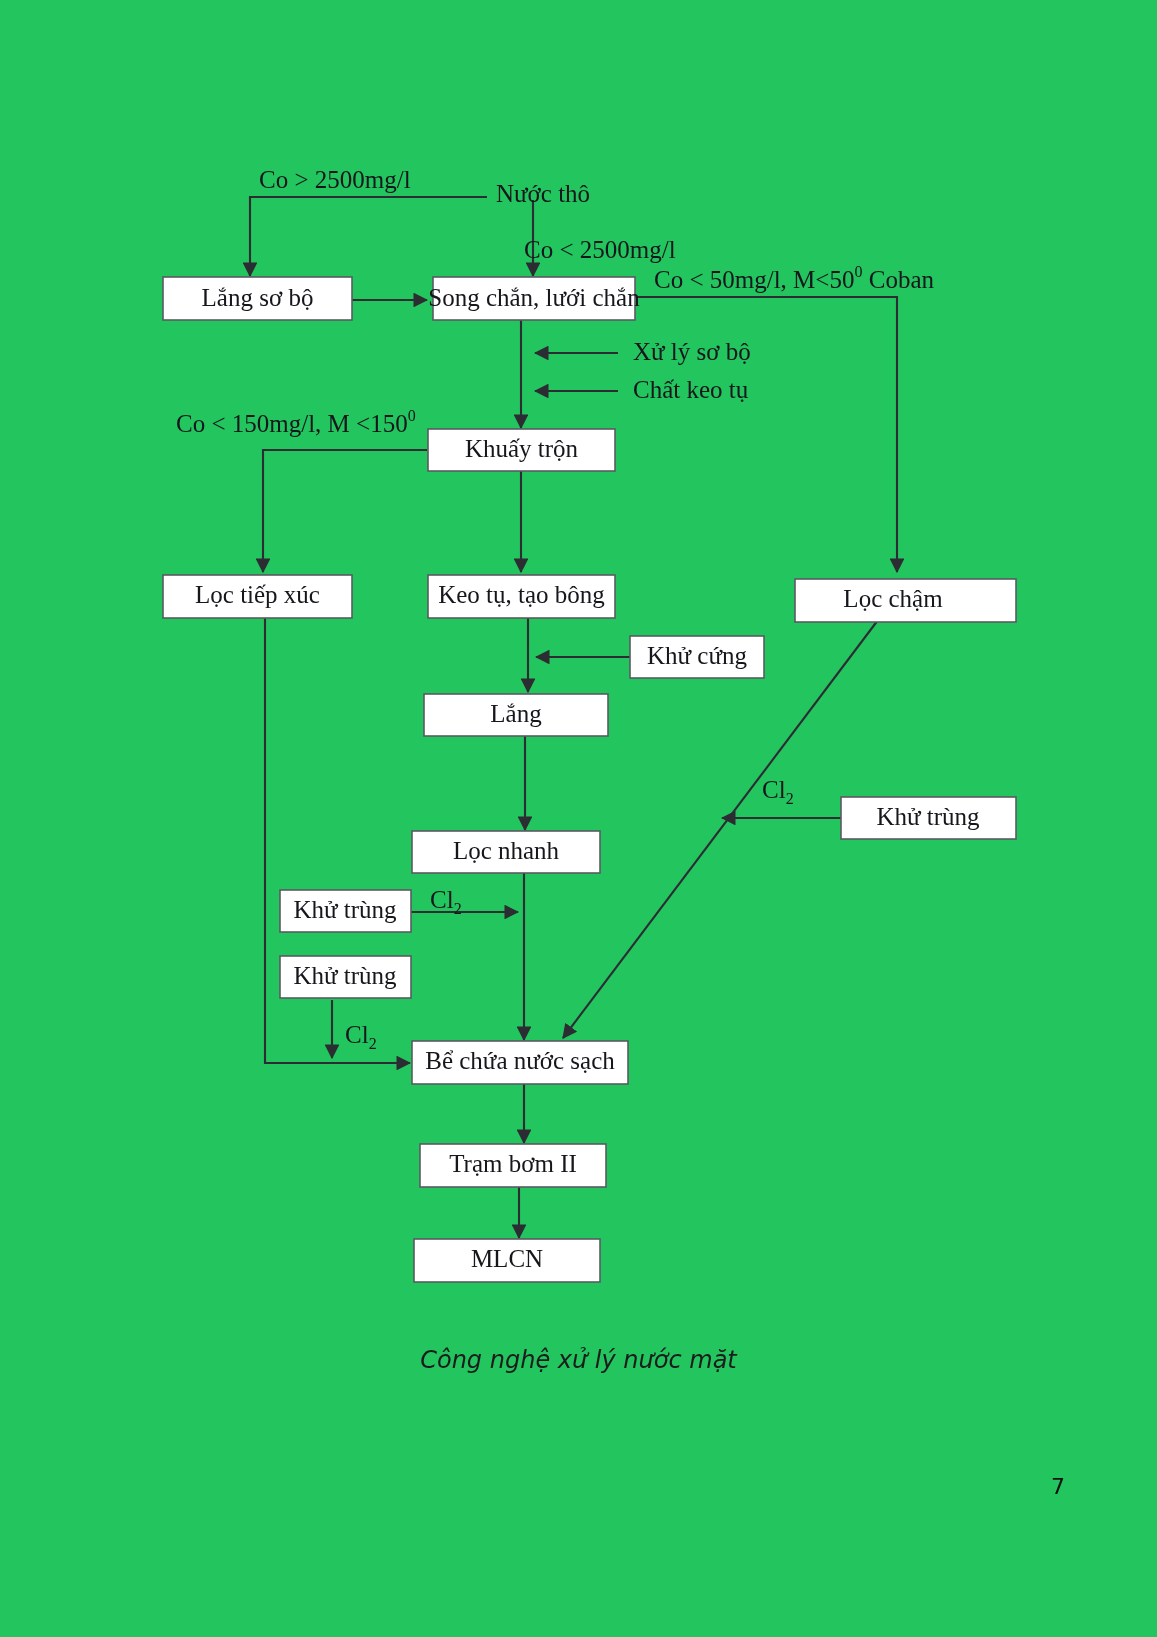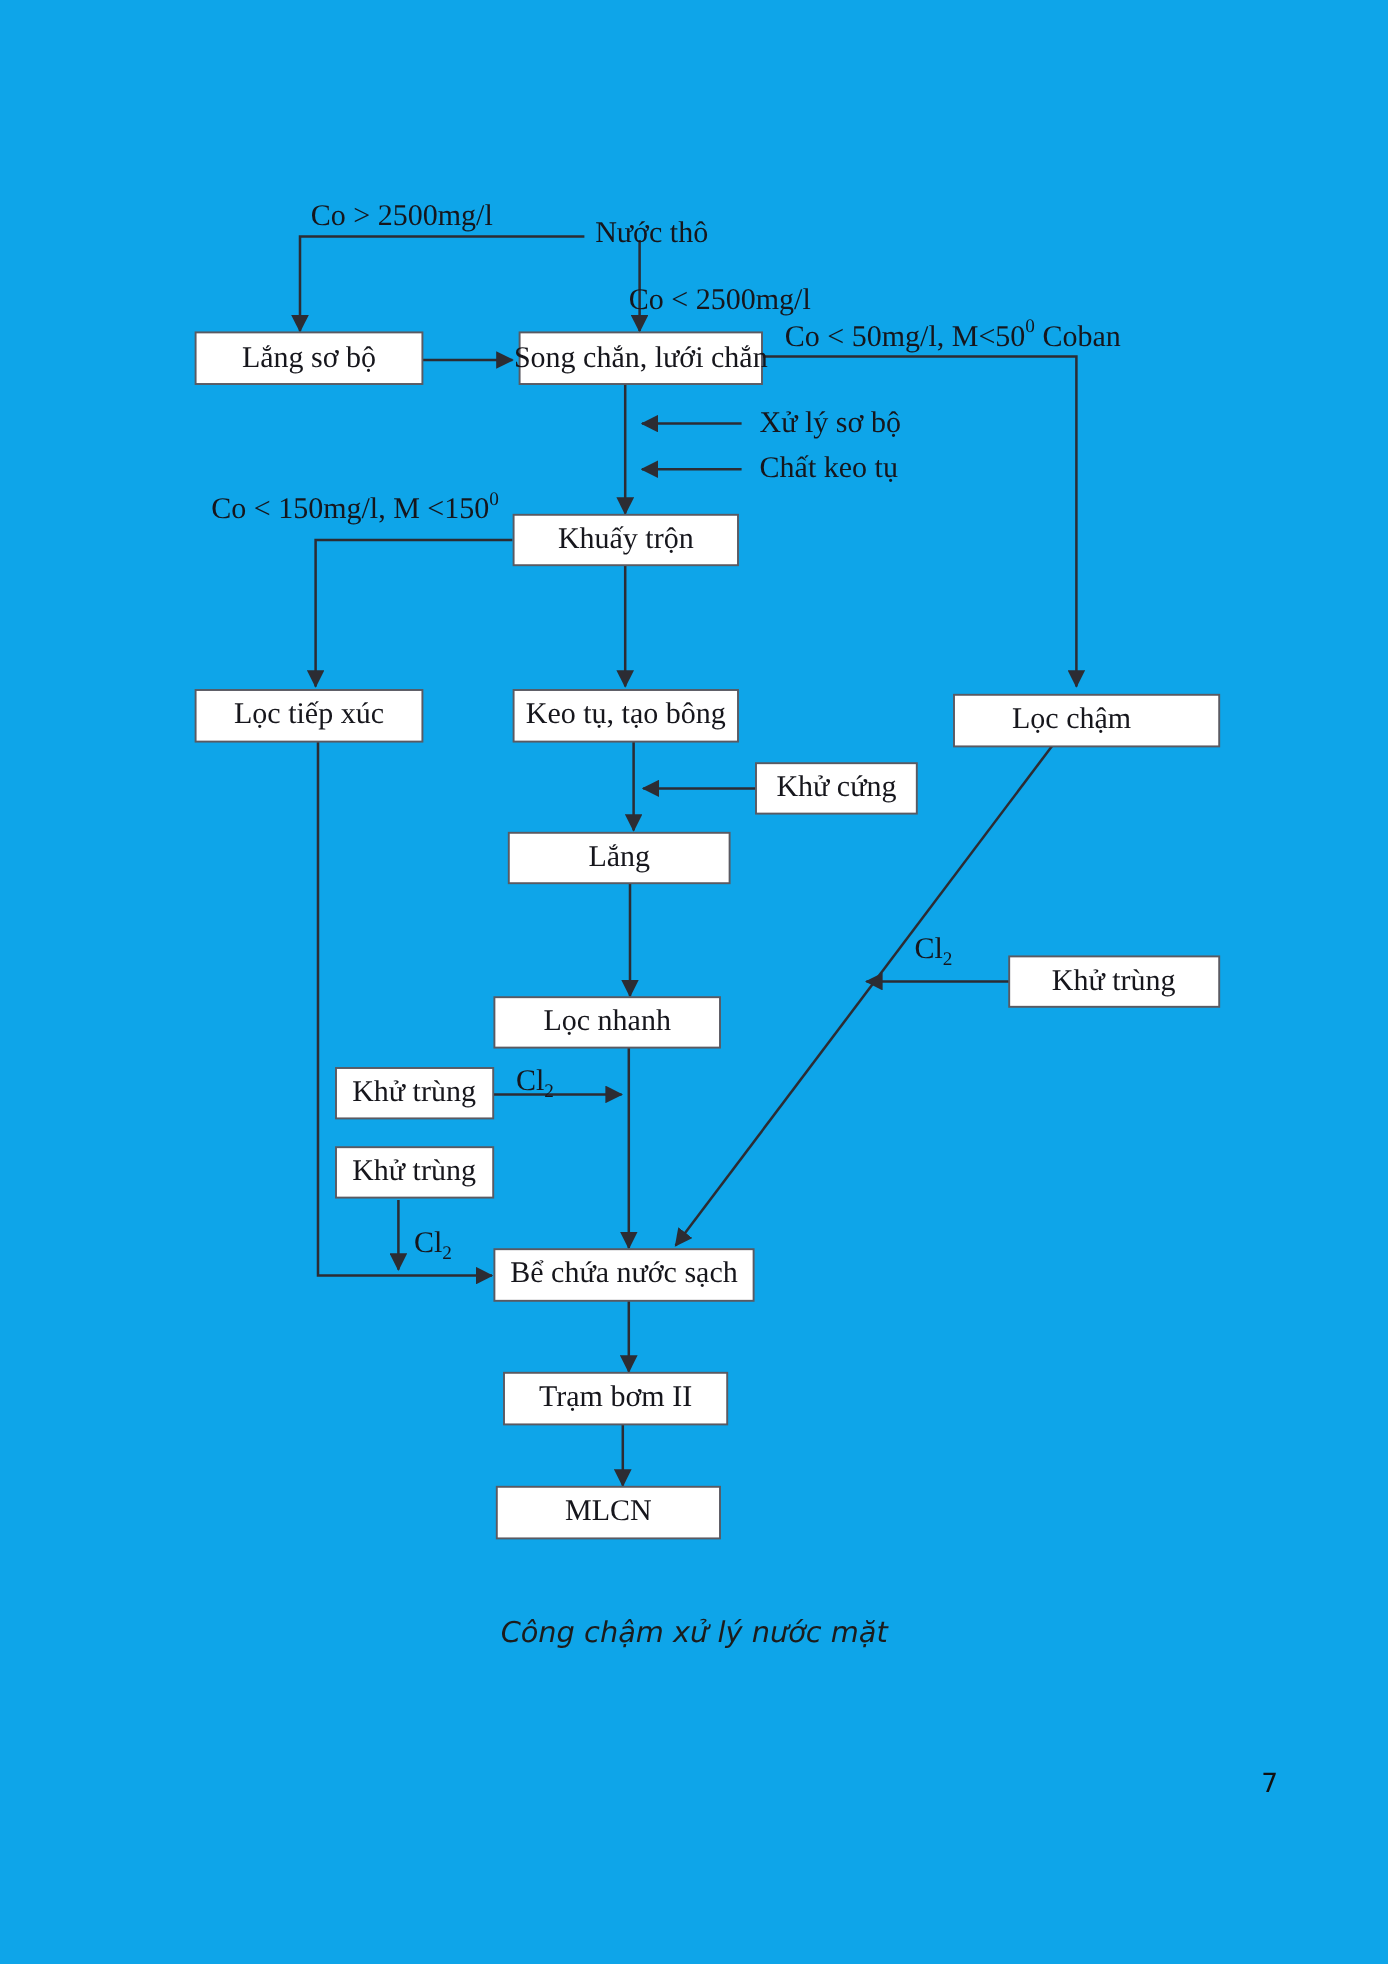--- a/index.html
+++ b/index.html
@@ -11,21 +11,21 @@
     width: 1157px;
     height: 1637px;
     position: relative;
     font-family: "Liberation Serif", "DejaVu Serif", serif;
     color: #1a1a1a;
     overflow: hidden;
   }
   #page {
     position: absolute;
     inset: 0;
-    background: #0ea5e9;
+    background: #22c55e;
   }
   svg.flow {
     position: absolute;
     left: 0;
     top: 0;
     width: 1157px;
     height: 1637px;
     overflow: hidden;
   }
   .box-rect {
@@ -271,17 +271,17 @@
       <text class="box-label" x="513" y="1166">Trạm bơm II</text>
     </g>
 
     <g>
       <rect class="box-rect" x="414" y="1239" width="186" height="43"></rect>
       <text class="box-label" x="507" y="1261">MLCN</text>
     </g>
 
   </svg>
 
-  <div class="caption">Công chậm xử lý nước mặt</div>
+  <div class="caption">Công nghệ xử lý nước mặt</div>
 
   <div class="page-number">7</div>
 
 </div>
 
 </body></html>

